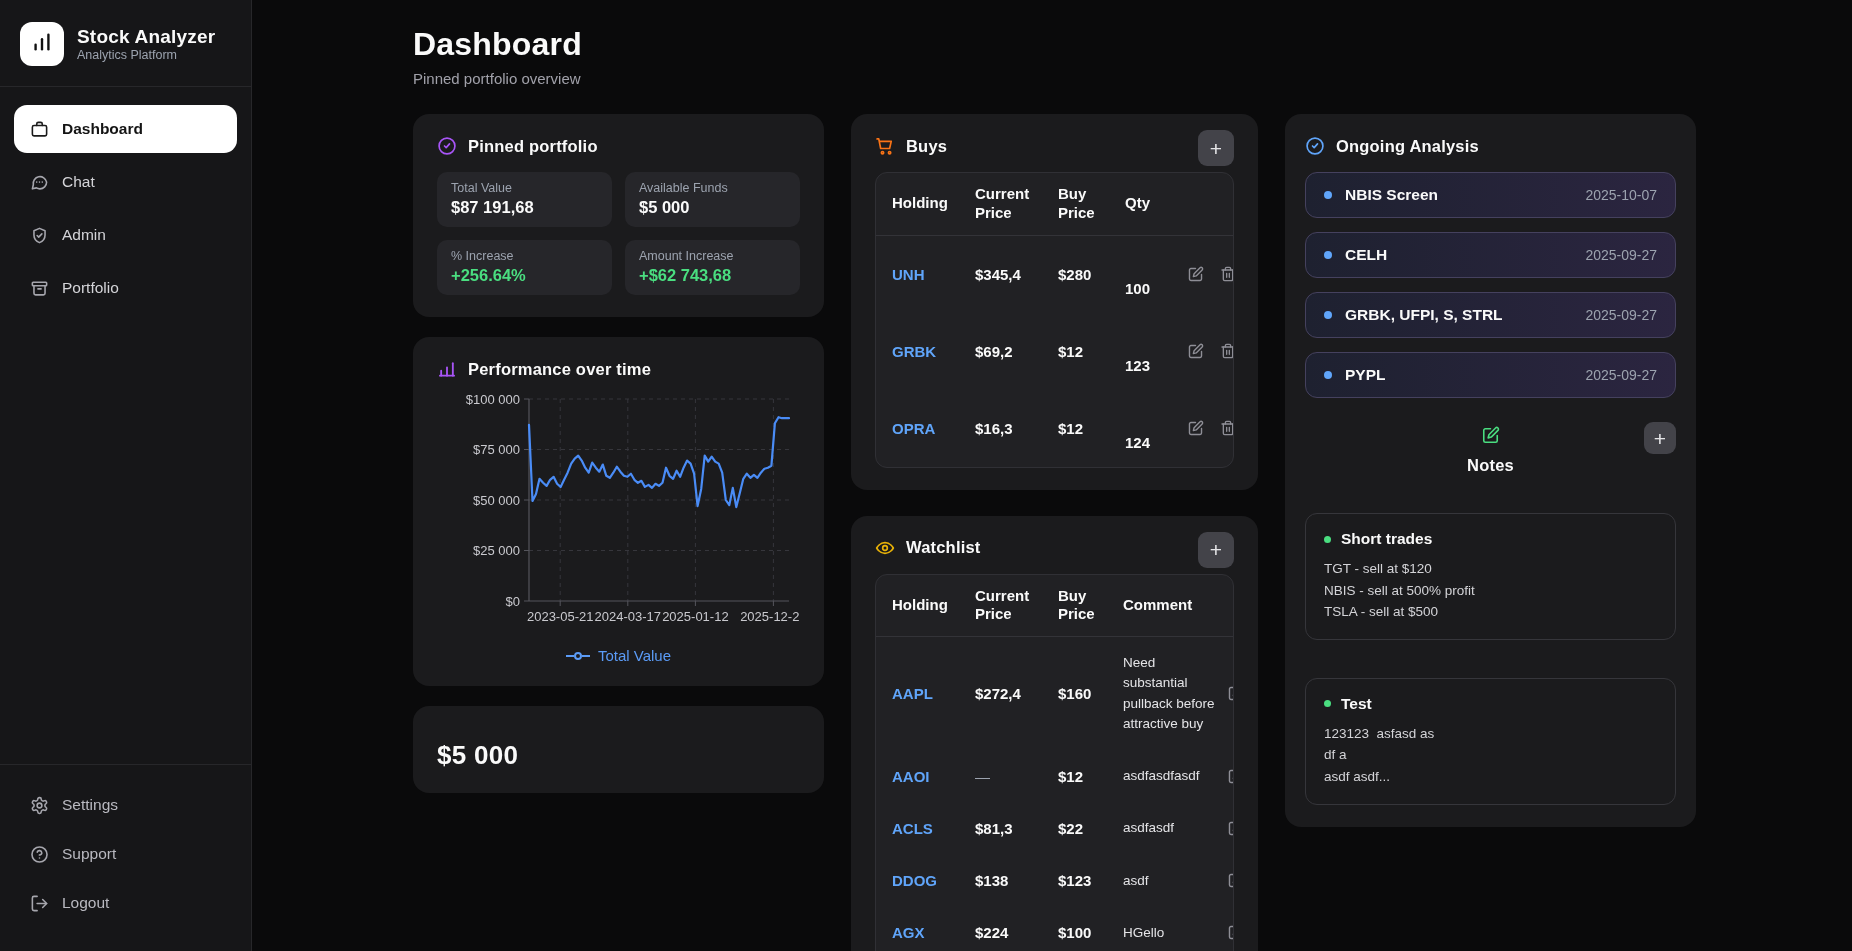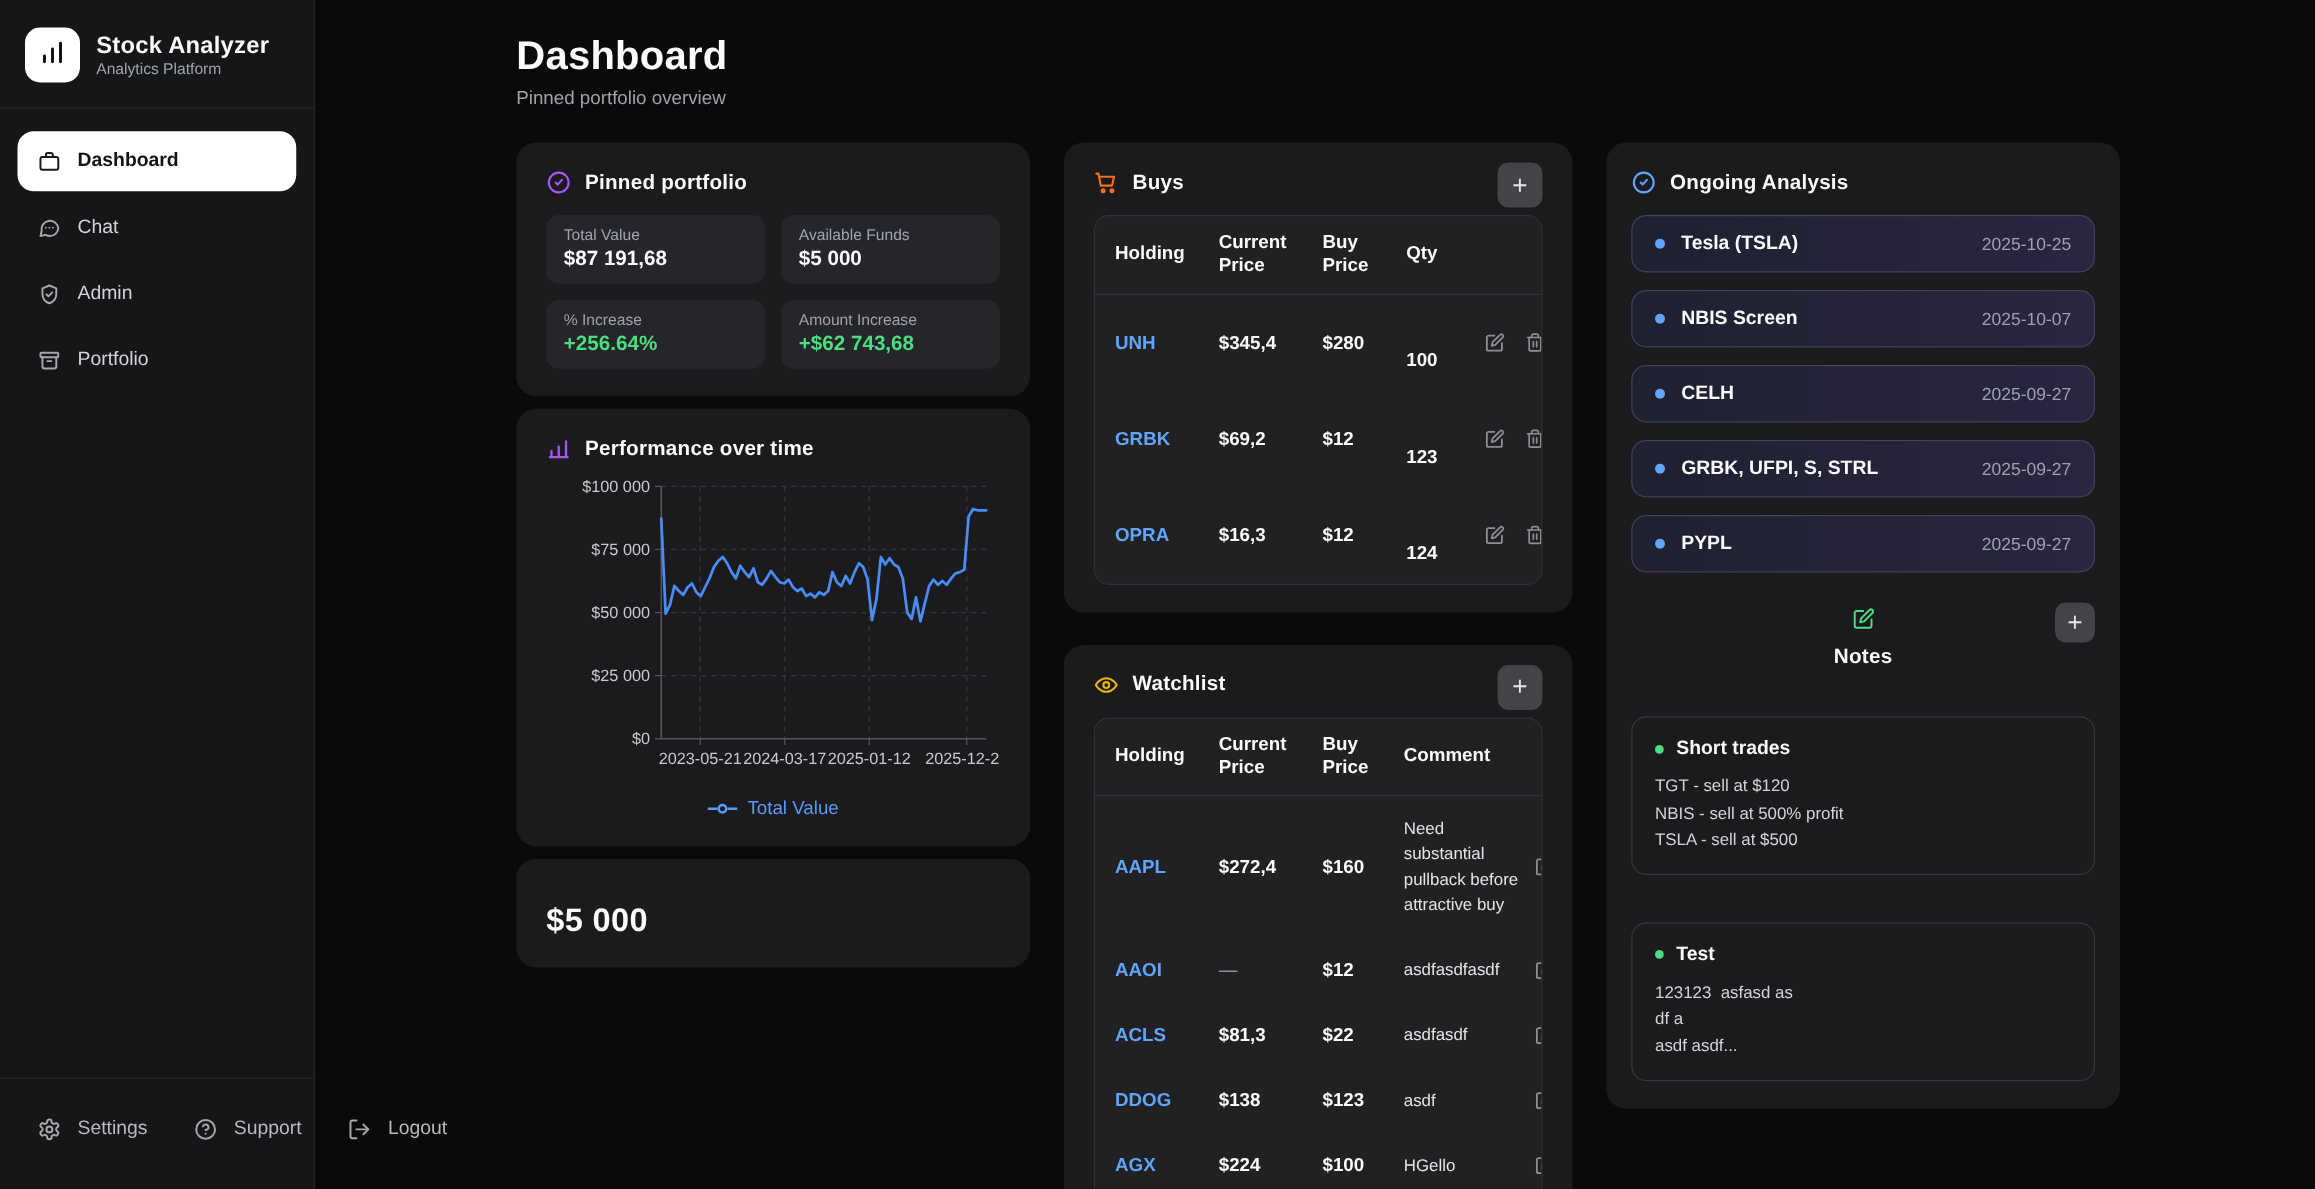--- a/index.html
+++ b/index.html
@@ -16,31 +16,31 @@
   .brand-title { font-size:19px; font-weight:700; letter-spacing:.2px; }
   .brand-sub { font-size:12.5px; color:#9ca3af; margin-top:0; }
   .side-nav { padding:18px 14px; display:flex; flex-direction:column; gap:5px; }
   .nav-item { display:flex; align-items:center; gap:13px; height:48px; padding:0 16px;
     border-radius:13px; color:#d4d4d8; font-size:15.5px; cursor:pointer; }
   .nav-item .ico { display:flex; color:#a6a6ad; }
   .nav-item.active { background:#ffffff; color:#141414; font-weight:600; }
   .nav-item.active .ico { color:#1b1b1b; }
   .side-spacer { flex:1; }
   .side-footer { border-top:1px solid #27272a; padding:18px 14px 26px 14px;
-    display:flex; flex-direction:row; gap:5px; }
+    display:flex; flex-direction:column; gap:5px; }
   .side-footer .nav-item { color:#b9b9c0; height:44px; }
 
   
   .main { margin-left:252px; padding:26px 0 0 161px; }
   .page-title { font-size:32px; font-weight:800; letter-spacing:.2px; }
   .page-sub { font-size:15px; color:#a1a1aa; margin-top:7px; }
   .columns { display:grid; grid-template-columns:411px 407px 411px; column-gap:27px;
     margin-top:27px; align-items:start; width:1281px; }
   .col { display:flex; flex-direction:column; }
-  .col-left { gap:10px; }
+  .col-left { gap:20px; }
   .col-mid { gap:26px; }
 
   .card { background:#1b1b1d; border-radius:16px; padding:22px 24px; }
   .card-head { display:flex; align-items:center; gap:11px; position:relative; }
   .card-title { font-size:16.5px; font-weight:700; letter-spacing:.2px; }
   .head-ico { display:flex; }
   .purple { color:#a855f7; } .orange { color:#f97316; } .yellow { color:#eab308; }
   .blue { color:#60a5fa; } .green { color:#4ade80; }
   .add-btn { position:absolute; right:0; top:-6px; width:36px; height:36px; border-radius:9px;
     background:#434349; color:#e4e4e7; border:none; font-size:21px; line-height:1;
@@ -488,25 +488,20 @@
             <svg width="20" height="20" viewBox="0 0 24 24" fill="none" stroke="currentColor" stroke-width="2" stroke-linecap="round" stroke-linejoin="round">
                 <circle cx="12" cy="12" r="9.5"></circle>
                 <path d="M9 12l2 2 4-4.5"></path>
               </svg>
           </span>
           <span class="card-title">Ongoing Analysis</span>
         </div>
         <div class="pills" id="analysis-pills">
             <div class="pill">
               <span class="pill-dot"></span>
-              <span class="pill-name">Tesla (TSLA)</span>
-              <span class="pill-date">2025-10-25</span>
-            </div>
-            <div class="pill">
-              <span class="pill-dot"></span>
               <span class="pill-name">NBIS Screen</span>
               <span class="pill-date">2025-10-07</span>
             </div>
             <div class="pill">
               <span class="pill-dot"></span>
               <span class="pill-name">CELH</span>
               <span class="pill-date">2025-09-27</span>
             </div>
             <div class="pill">
               <span class="pill-dot"></span>

